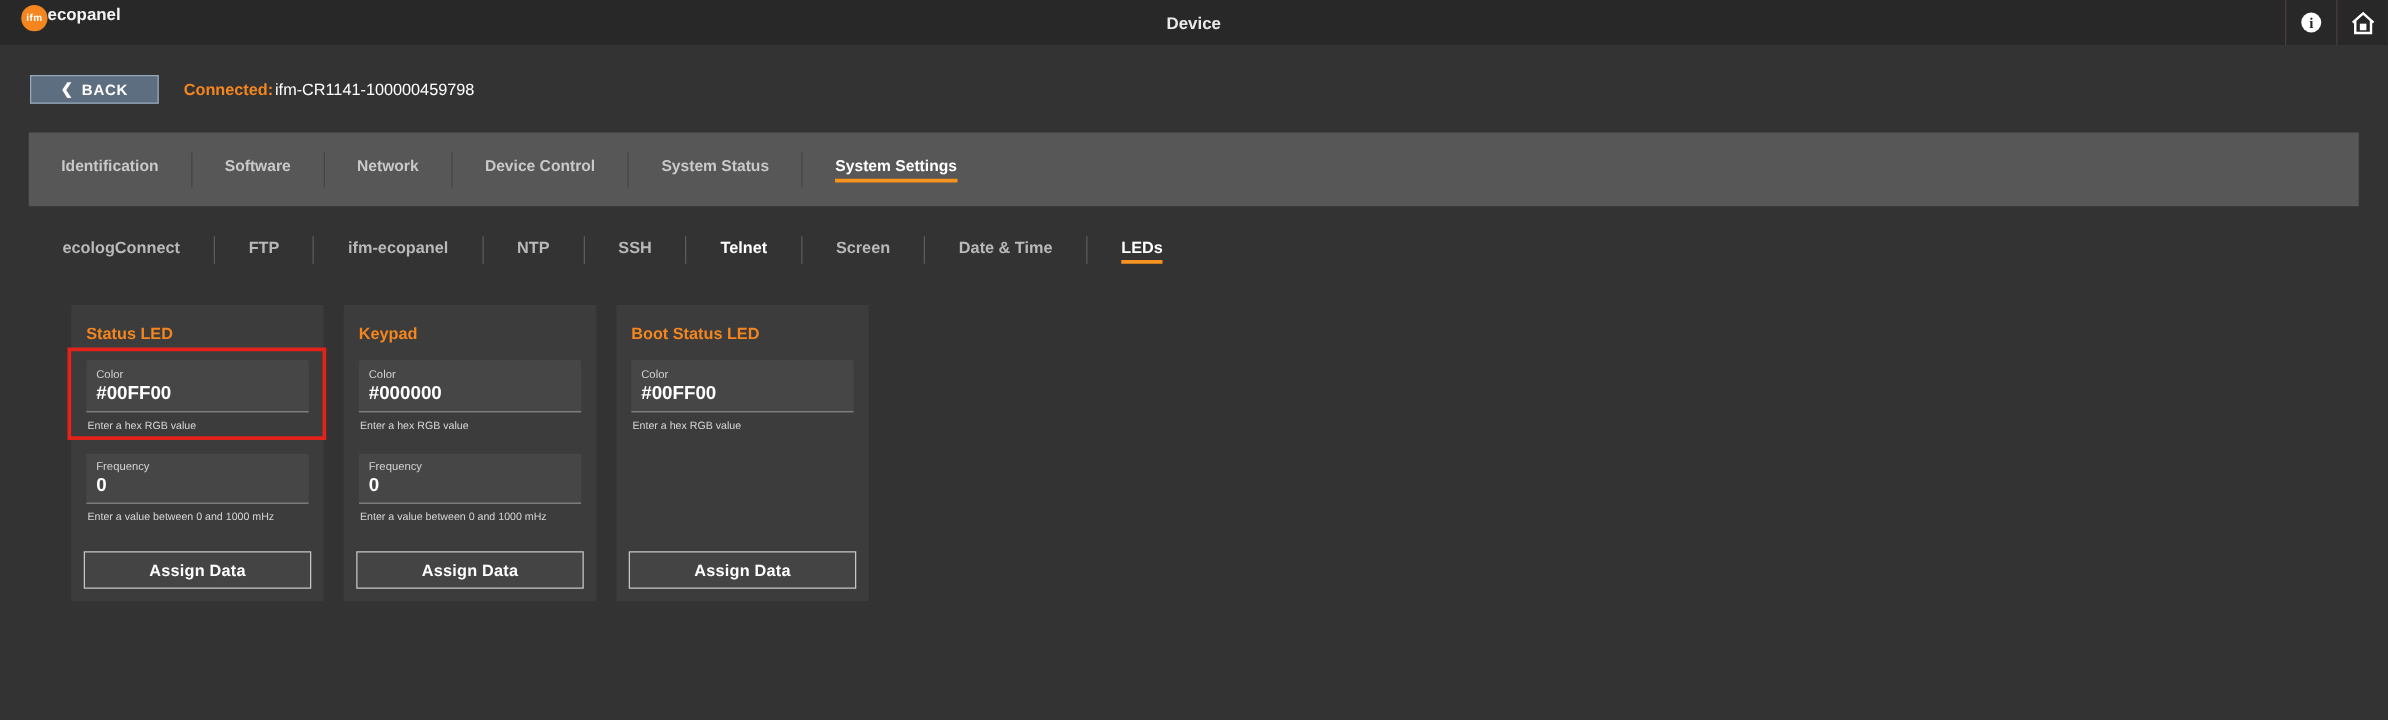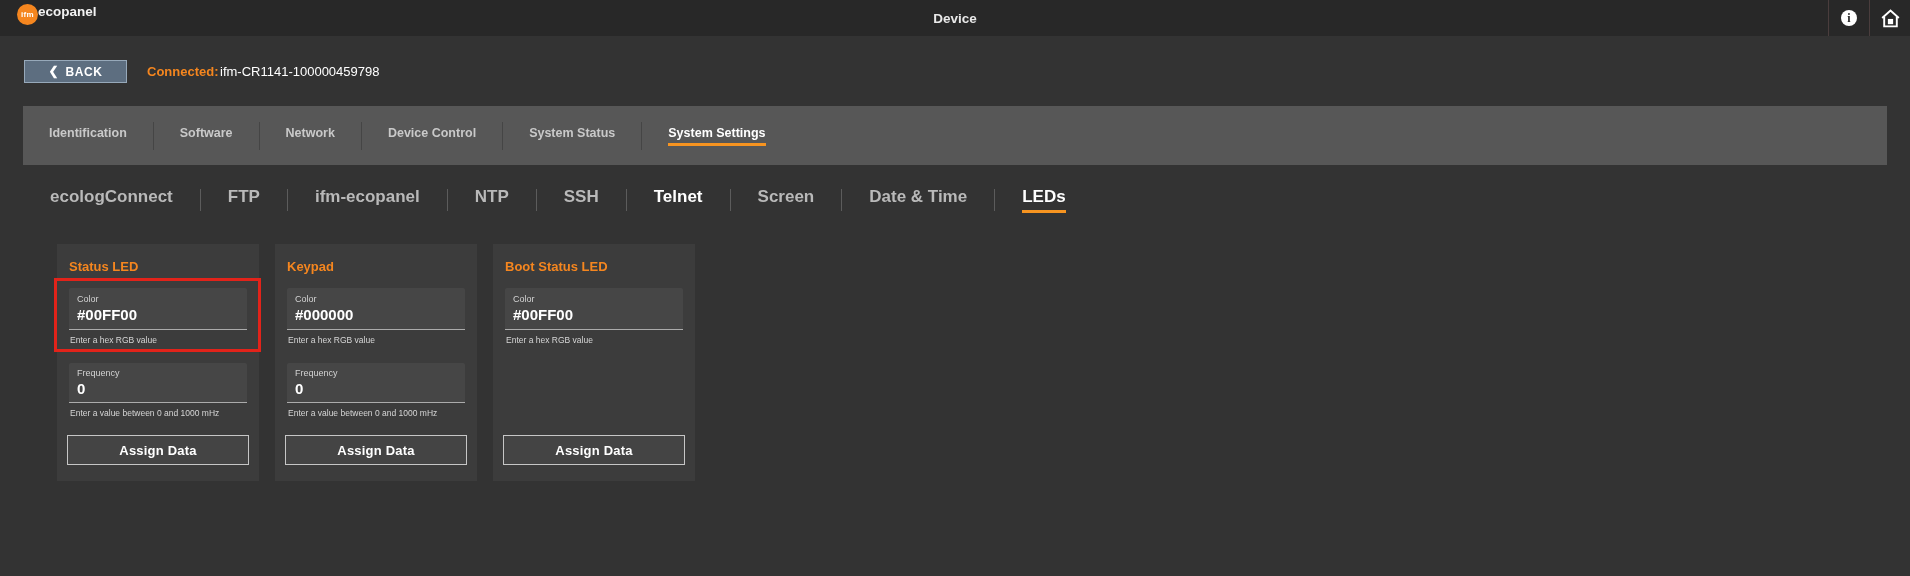--- a/index.html
+++ b/index.html
@@ -74,21 +74,21 @@
   .tab.active { color:#ffffff; }
   .tab.active .tlbl { border-bottom-color:#F79420; }
   .tdiv { width:1px; height:28px; background:#454545; }
 
   
   .subtabbar {
     position:absolute; left:23px; top:182px; width:1864px; height:36px;
     display:flex; align-items:center;
   }
   .subtab {
-    padding:0 27px; font-size:17px; font-weight:bold; color:#b9b9b9;
+    padding:0 27px; font-size:13px; font-weight:bold; color:#b9b9b9;
     cursor:pointer; white-space:nowrap;
   }
   .subtab .tlbl { display:inline-block; padding-bottom:3px; border-bottom:3px solid transparent; }
   .subtab.bright { color:#ffffff; }
   .subtab.active { color:#ffffff; }
   .subtab.active .tlbl { border-bottom-color:#F79420; }
   .sdiv { width:1px; height:22px; background:#5c5c5c; }
 
   
   .cards { position:absolute; left:57px; top:244px; display:flex; gap:16px; }
@@ -106,21 +106,21 @@
   }
   .group.freq .fieldbox { height:40px; padding-top:5px; }
   .flabel { font-size:9px; color:#d3d3d3; display:block; }
   .fvalue { font-size:15px; font-weight:bold; color:#ffffff; display:block; margin-top:2px; }
   .fhint { font-size:8.5px; color:#d6d6d6; margin:5px 0 0 1px; }
   .red-box {
     position:absolute; left:-15px; right:-14px; top:-10px; bottom:-7px;
     border:3px solid #E2231A; pointer-events:none;
   }
   .assign-btn {
-    position:absolute; left:10px; right:10px; bottom:16px; height:30px;
+    position:absolute; left:10px; right:10px; bottom:10px; height:30px;
     background:#444444; border:1px solid #C6C6C6;
     color:#fff; font-size:13px; font-weight:bold;
     display:flex; align-items:center; justify-content:center;
     cursor:pointer; letter-spacing:.2px;
   }
 </style>
 </head>
 <body>
 
 <header class="topbar">

